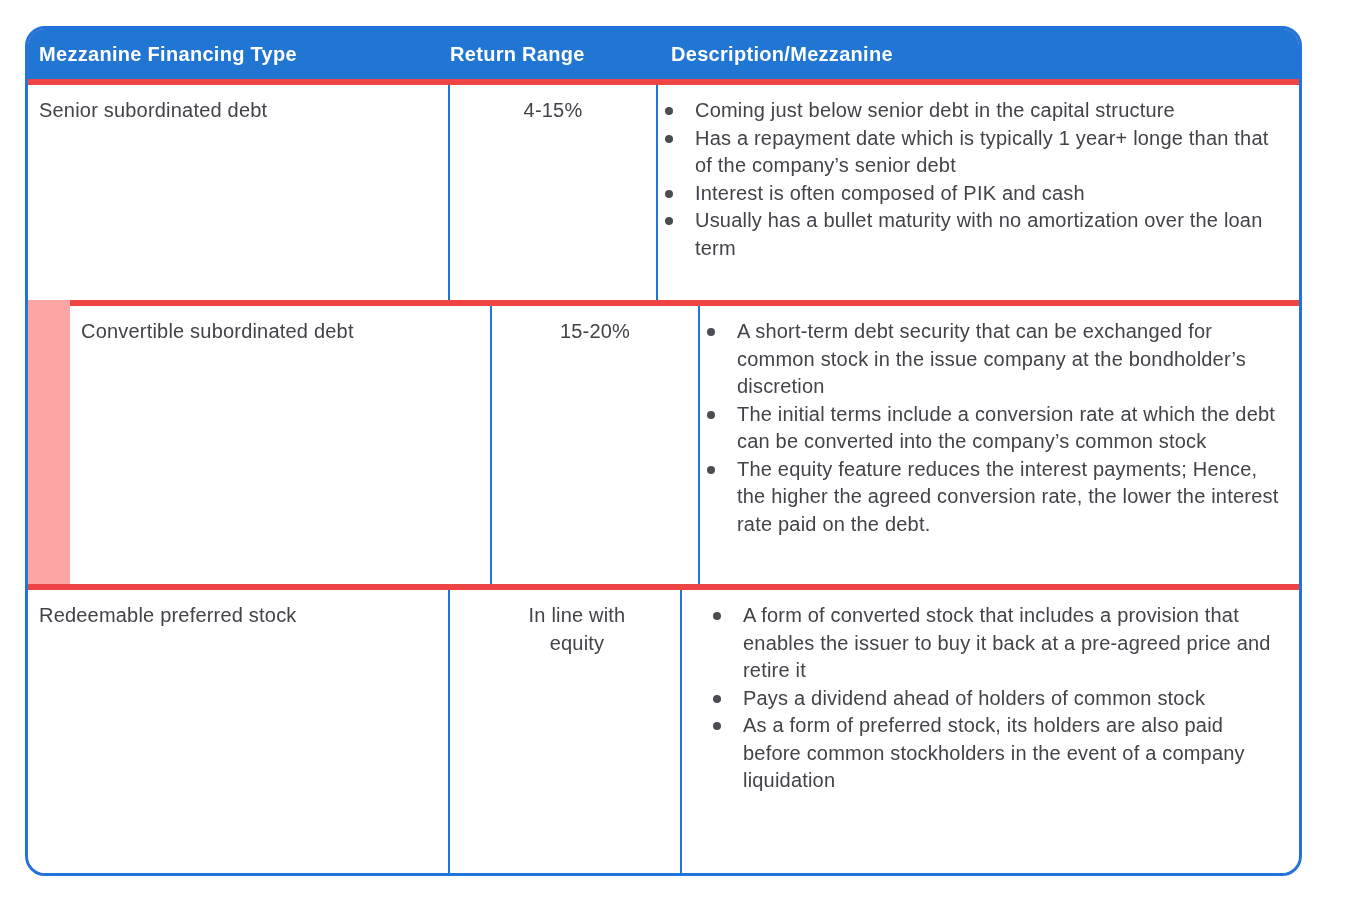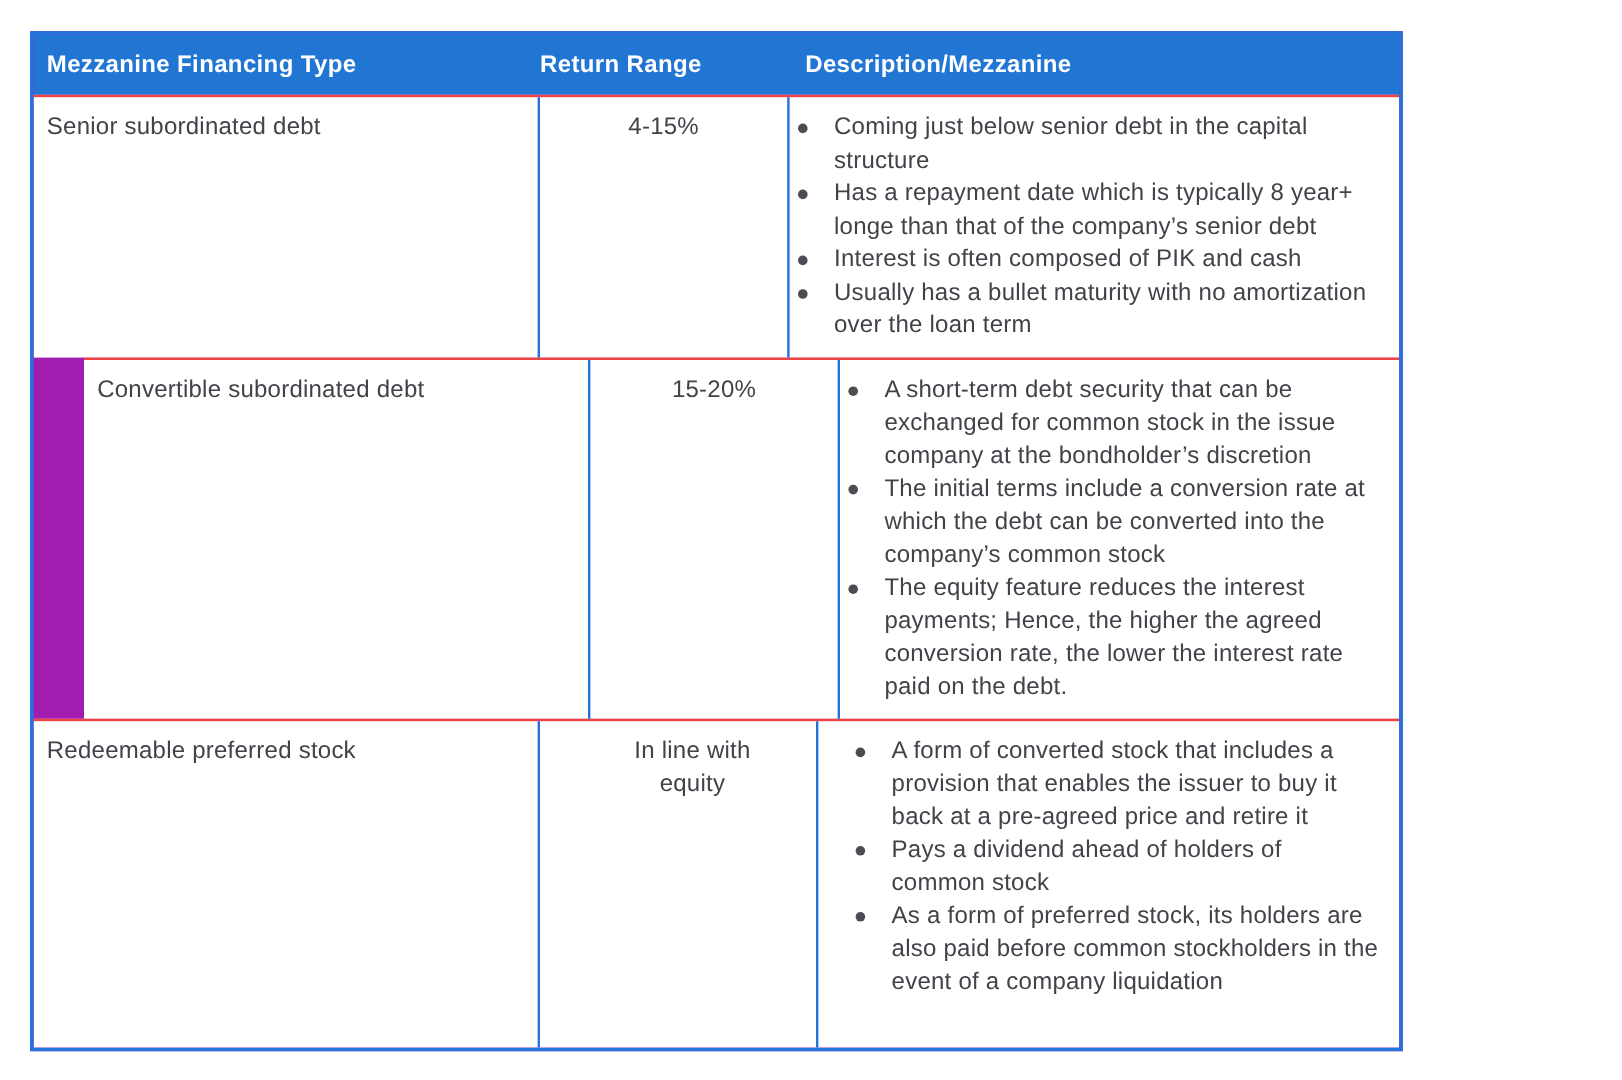--- a/index.html
+++ b/index.html
@@ -8,27 +8,27 @@
     width: 1352px;
     height: 900px;
     background: #ffffff;
     overflow: hidden;
     font-family: "Liberation Sans", "DejaVu Sans", sans-serif;
   }
   .table-card {
     position: absolute;
     left: 25px;
     top: 26px;
-    width: 1144px;
+    width: 1277px;
     height: 850px;
     box-sizing: border-box;
     border: 3px solid #2373dc;
-    border-radius: 0;
+    border-radius: 20px;
     overflow: hidden;
-    background: #a21caf;
+    background: #fca5a5;
   }
   
   .thead {
     display: grid;
     grid-template-columns: 422px 208px 1fr;
     background: #2176d4;
     height: 50px;
     align-items: center;
     color: #ffffff;
     font-size: 20px;
@@ -36,21 +36,21 @@
     letter-spacing: 0.3px;
   }
   .th { box-sizing: border-box; }
   .th-type { padding-left: 11px; }
   .th-range { }
   .th-desc { padding-left: 13px; }
   
   .trow {
     display: grid;
     grid-template-columns: 422px 208px 1fr;
-    border-top: 2px solid #ef4444;
+    border-top: 6px solid #ef4444;
     background: #ffffff;
   }
   .trow-1 { min-height: 215px; }
   .trow-2 { min-height: 278px; margin-left: 42px; }
   .trow-3 { min-height: 293px; gap: 24px; }
   .td {
     box-sizing: border-box;
     color: #414349;
     font-size: 20px;
     line-height: 27.5px;
@@ -98,21 +98,21 @@
     <div class="th th-range">Return Range</div>
     <div class="th th-desc">Description/Mezzanine</div>
   </div>
 
   <div class="trow trow-1">
     <div class="td td-type">Senior subordinated debt</div>
     <div class="td td-range">4-15%</div>
     <div class="td td-desc">
       <ul class="features">
         <li>Coming just below senior debt in the capital structure</li>
-        <li>Has a repayment date which is typically 8 year+ longe than that of the company’s senior debt</li>
+        <li>Has a repayment date which is typically 1 year+ longe than that of the company’s senior debt</li>
         <li>Interest is often composed of PIK and cash</li>
         <li>Usually has a bullet maturity with no amortization over the loan term</li>
       </ul>
     </div>
   </div>
 
   <div class="trow trow-2">
     <div class="td td-type">Convertible subordinated debt</div>
     <div class="td td-range">15-20%</div>
     <div class="td td-desc">

